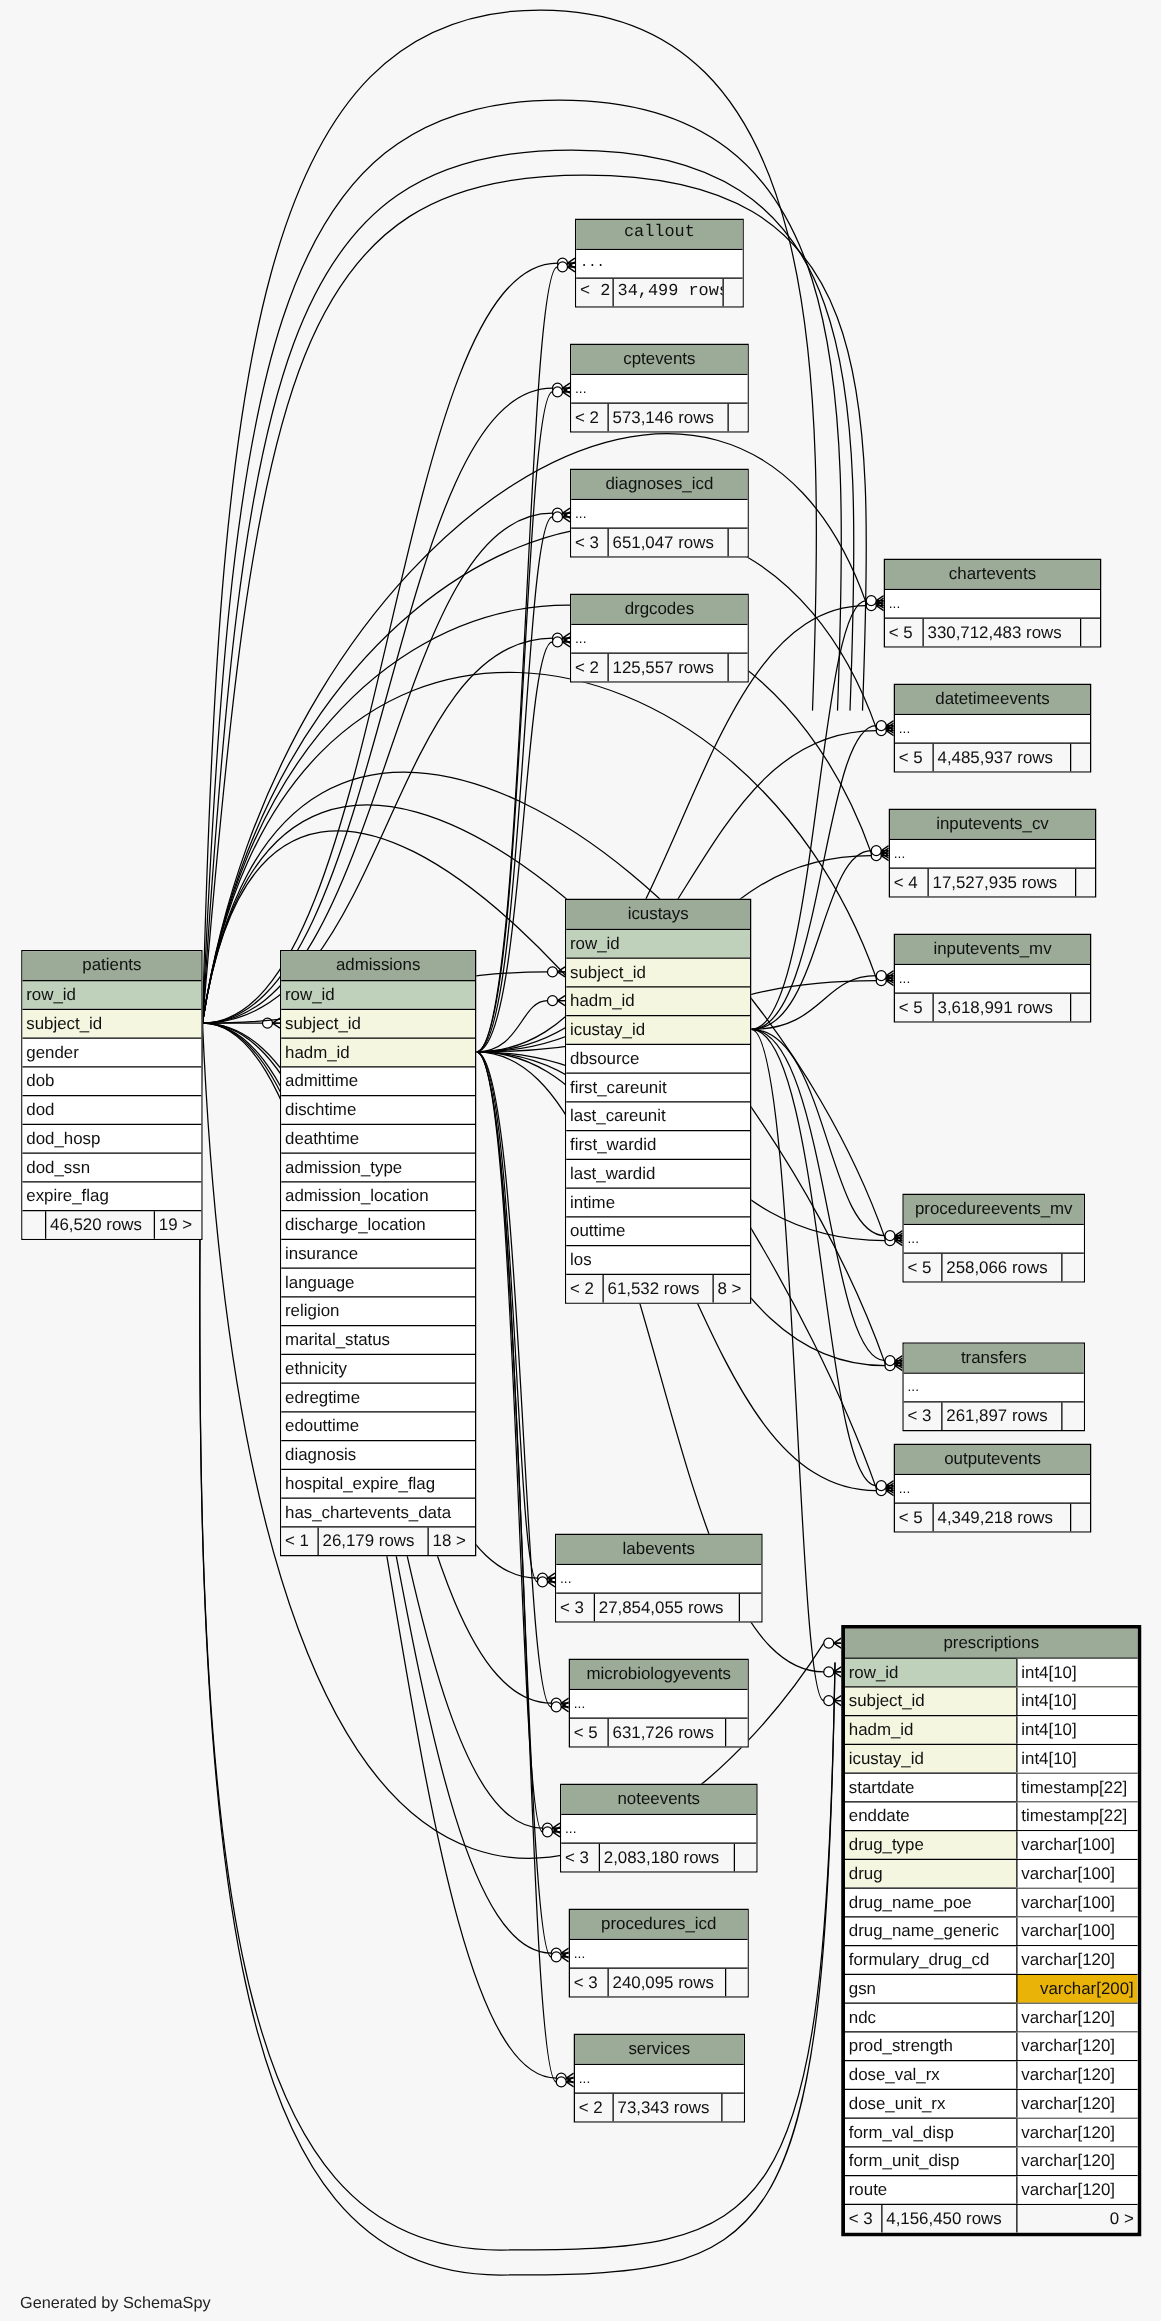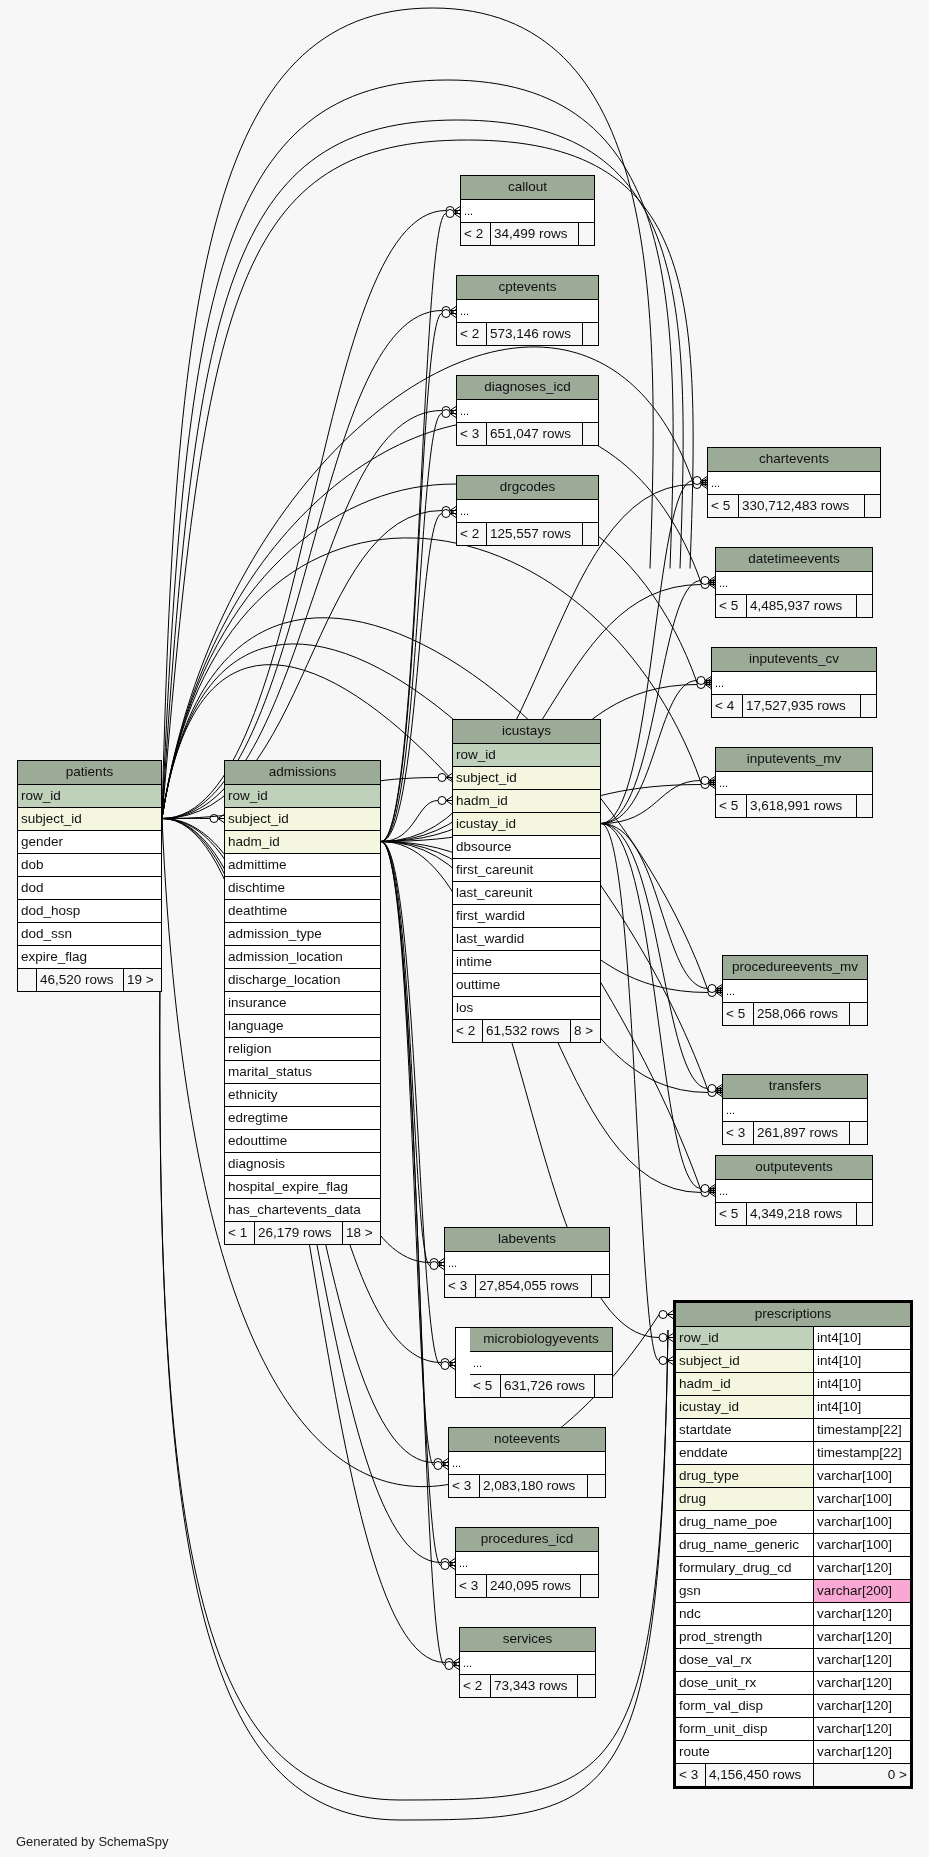--- a/index.html
+++ b/index.html
@@ -544,21 +544,21 @@
     <div class="row plain">
       <div class="cell col-name" style="flex: 0 0 137px;">drug_name_generic</div>
       <div class="cell col-type" style="flex: 1 1 0%; background: rgb(255, 255, 255);">varchar[100]</div>
     </div>
     <div class="row plain">
       <div class="cell col-name" style="flex: 0 0 137px;">formulary_drug_cd</div>
       <div class="cell col-type" style="flex: 1 1 0%; background: rgb(255, 255, 255);">varchar[120]</div>
     </div>
     <div class="row plain">
       <div class="cell col-name" style="flex: 0 0 137px;">gsn</div>
-      <div class="cell col-type" style="flex: 1 1 0%; background: #f9a8d4;">varchar[200]</div>
+      <div class="cell col-type" style="flex: 1 1 0%; background: #eab308; text-align: right;">varchar[200]</div>
     </div>
     <div class="row plain">
       <div class="cell col-name" style="flex: 0 0 137px;">ndc</div>
       <div class="cell col-type" style="flex: 1 1 0%; background: rgb(255, 255, 255);">varchar[120]</div>
     </div>
     <div class="row plain">
       <div class="cell col-name" style="flex: 0 0 137px;">prod_strength</div>
       <div class="cell col-type" style="flex: 1 1 0%; background: rgb(255, 255, 255);">varchar[120]</div>
     </div>
     <div class="row plain">
@@ -582,21 +582,21 @@
       <div class="cell col-type" style="flex: 1 1 0%; background: rgb(255, 255, 255);">varchar[120]</div>
     </div>
   <div class="row foot">
     <div class="cell" style="width:29px">&lt; 3</div>
     <div class="cell" style="width:108px">4,156,450 rows</div>
     <div class="cell" style="flex:1;text-align:right">0 &gt;</div>
   </div>
 </div>
 
 <div id="collapsed">
-    <div class="tbl" id="t-callout" style="left: 460px; top: 175px; width: 133px;">
+    <div class="tbl" id="t-callout" style="left: 460px; top: 175px; width: 133px; font-family: Liberation Mono, monospace;">
       <div class="row hdr">
         <div class="cell">callout</div>
       </div>
       <div class="row ellip">
         <div class="cell">...</div>
       </div>
       <div class="row foot">
         <div class="cell" style="width:29px">&lt; 2</div>
         <div class="cell" style="flex:1">34,499 rows</div>
         <div class="cell" style="width:16px"></div>
@@ -738,21 +738,21 @@
       </div>
       <div class="row ellip">
         <div class="cell">...</div>
       </div>
       <div class="row foot">
         <div class="cell" style="width:30px">&lt; 3</div>
         <div class="cell" style="flex:1">27,854,055 rows</div>
         <div class="cell" style="width:18px"></div>
       </div>
     </div>
-    <div class="tbl" id="t-microbiologyevents" style="left: 455px; top: 1327px; width: 142px; padding-left: 14px;">
+    <div class="tbl" id="t-microbiologyevents" style="left: 455px; top: 1327px; width: 142px;">
       <div class="row hdr">
         <div class="cell">microbiologyevents</div>
       </div>
       <div class="row ellip">
         <div class="cell">...</div>
       </div>
       <div class="row foot">
         <div class="cell" style="width:30px">&lt; 5</div>
         <div class="cell" style="flex:1">631,726 rows</div>
         <div class="cell" style="width:18px"></div>

